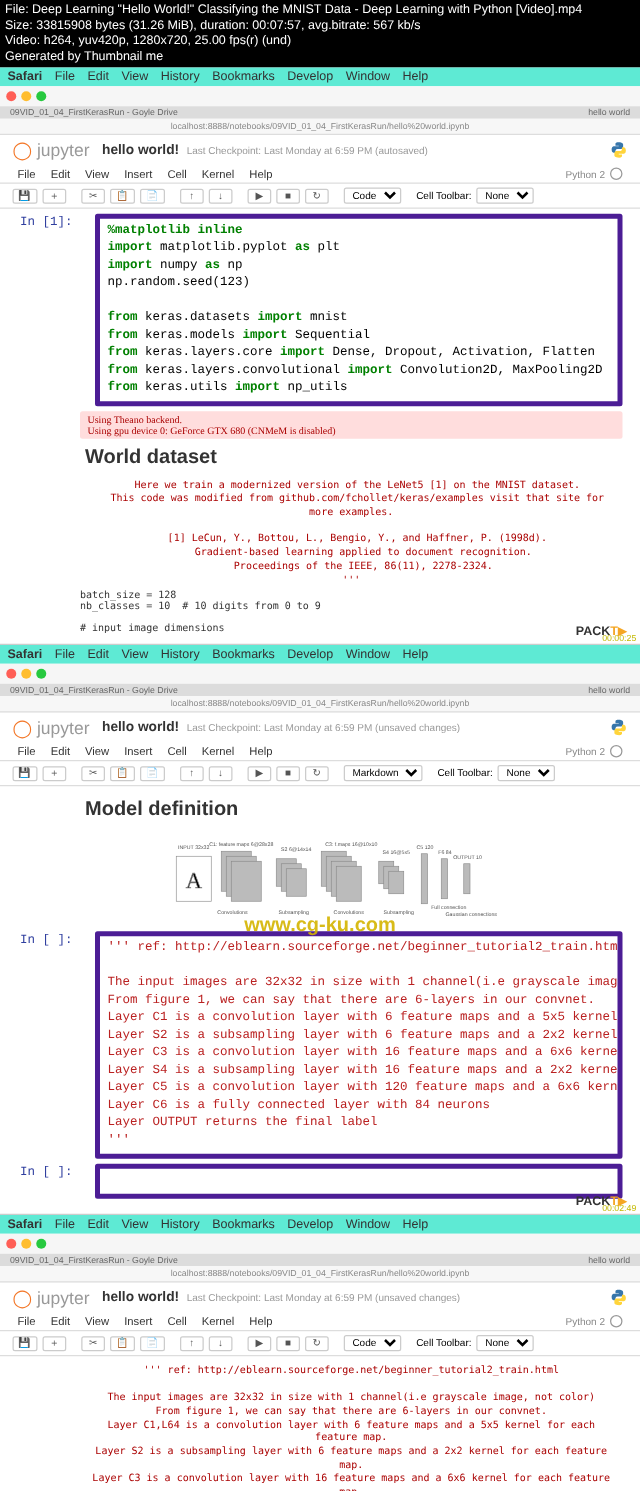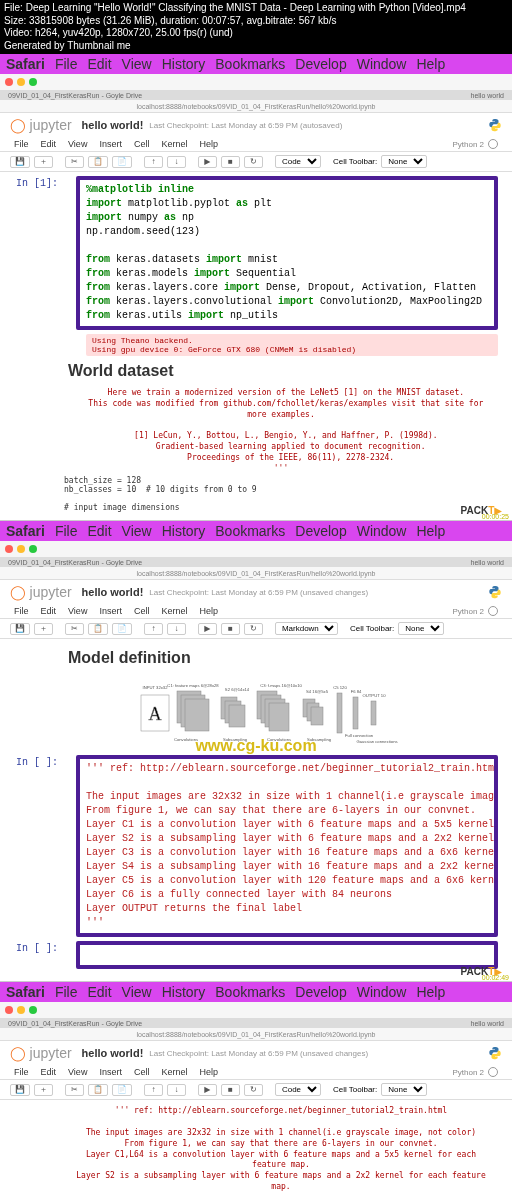--- a/index.html
+++ b/index.html
@@ -1,21 +1,21 @@
 <!DOCTYPE html>
 <html><head>
   <meta charset="utf-8">
   <style>
     body { margin:0; padding:0; font-family: "Helvetica Neue", Arial, sans-serif; font-size:9px; background:#fff; width:512px; }
     .meta {background:#000; color:#fff; font-size:10px; padding:2px 4px; line-height:1.25;}
     .panel { width:512px; box-sizing:border-box; position:relative;}
     .osx-controls {height:12px; display:flex; align-items:center; padding:2px 5px; gap:4px; background:#f6f6f6;}
     .osx-dot {width:8px;height:8px;border-radius:50%;}
     .dot-r{background:#ff5f56;} .dot-y{background:#ffbd2e;} .dot-g{background:#27c93f;}
-    .safari-menu {background:#d946ef; font-size:14px; padding:2px 6px; display:flex; gap:10px; color:#333;}
+    .safari-menu {background:#5eead4; font-size:10px; padding:2px 6px; display:flex; gap:10px; color:#333;}
     .safari-menu span {cursor:default;}
     .browser-tabs {background:#dcdcdc; height:10px; display:flex; align-items:center; font-size:7px; padding:0 8px; color:#666; justify-content:space-between;}
     .addr-bar {background:#f7f7f7; height:12px; display:flex;align-items:center; padding:0 6px; font-size:7px; color:#888; border-bottom:1px solid #ddd;}
     .ws {flex:1;}
     .jp-header {display:flex; align-items:center; padding:4px 10px; gap:6px;}
     .jp-logo {color:#888; font-size:14px; font-weight:300;}
     .jp-logo .orange {color:#f37626;}
     .jp-logo .grey {color:#999;}
     .nb-name {font-weight:bold; margin-left:4px; color:#333; font-size:11px;}
     .chk {font-size:8px; color:#999;}
@@ -26,21 +26,21 @@
     .jp-toolbar {display:flex; align-items:center; gap:4px; padding:3px 10px; border-top:1px solid #ddd; border-bottom:1px solid #ddd; font-size:8px;}
     .tb-btn {border:1px solid #ccc; background:#fff; border-radius:2px; padding:1px 4px; color:#555; min-width:9px; text-align:center; line-height:1;}
     .tb-sep{width:4px;}
     select.mini{font-size:8px;border:1px solid #ccc;border-radius:2px;padding:0 2px;background:#fff;}
     .cells {padding:4px 14px 8px 14px;}
     .cell {display:flex; font-family: Liberation Mono, monospace; font-size:10px; margin-bottom:4px;gap:12px;}
     .prompt {width:44px; text-align:right; color:#303F9F; padding-right:6px; flex-shrink:0; padding-top:2px;}
     .code-area {flex:1; border:4px solid #4c1d95; border-radius:2px; padding:3px 6px; white-space:pre; overflow:hidden; line-height:1.4;}
     .kw {color:#008000; font-weight:bold;}
     .str {color:#BA2121;}
-    .err-bg {background:#fdd; margin-left:72px; padding:2px 6px; font-family:Liberation Mono, monospace; font-size:8px; white-space:pre; color:#a00; border-radius:2px;}
+    .err-bg {background:#fdd; margin-left:50px; padding:2px 6px; font-family:Liberation Serif, serif; font-size:8px; white-space:pre; color:#a00; border-radius:2px;}
     .md-block {margin-left:50px; padding:2px 4px;}
     .h2 {font-size:16px; font-weight:bold; font-family:"Helvetica Neue",Arial,sans-serif; color:#333; margin:4px 0;}
     .md-text {font-family:Menlo,Consolas,monospace; font-size:8px; color:#a00; white-space:pre-wrap; line-height:1.35;text-align:center;}
     .out-text {font-family:Menlo,Consolas,monospace; font-size:8px; color:#333; margin-left:50px; white-space:pre;}
     .diagram {margin-left:50px; display:flex; align-items:center; justify-content:center; padding:4px 0 2px 0;}
     .diag-svg {width:300px;height:76px;}
     .packt {position:absolute; right:10px; bottom:4px; font-size:10px; font-family: Arial,sans-serif;}
     .packt .p {color:#333;font-weight:bold;}
     .packt .t {color:#f5a623;font-weight:bold;}
     .watermark {position:absolute; left:50%; transform:translateX(-50%); font-size:16px; font-weight:bold; color:#D4B400; opacity:.9; font-family:Arial,sans-serif; pointer-events:none;}

